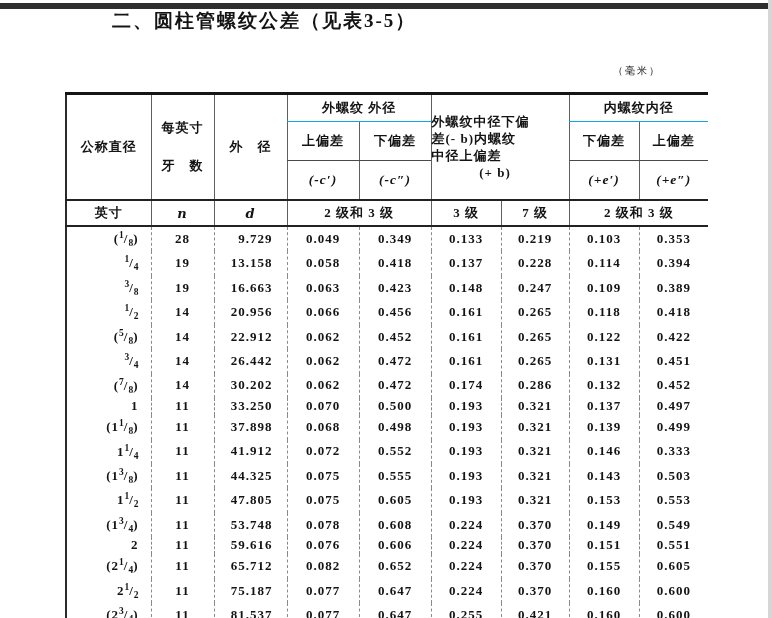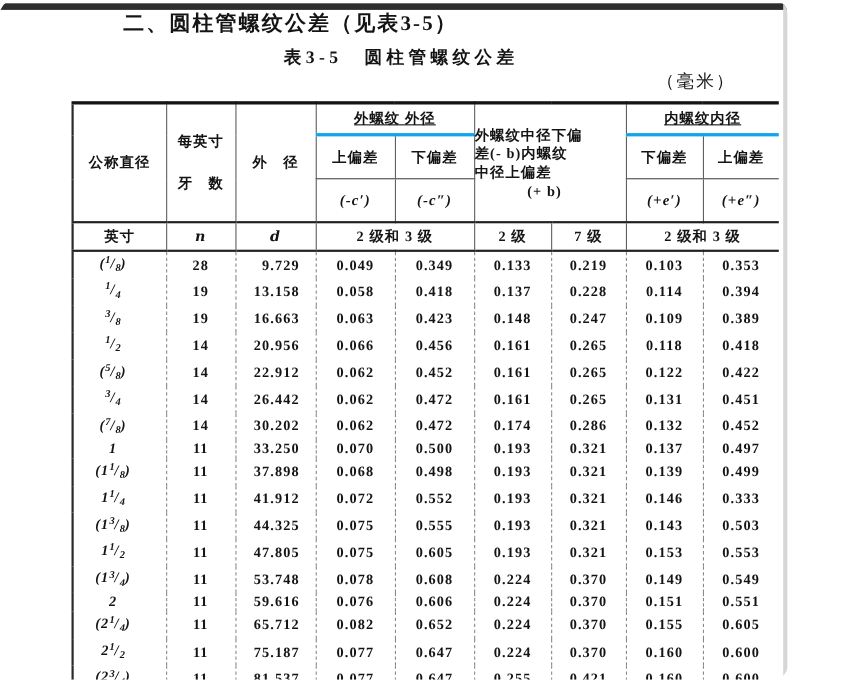--- a/index.html
+++ b/index.html
@@ -1,39 +1,39 @@
 <!DOCTYPE html>
 <html><head>
 <meta charset="utf-8">
 <style>
   html,body { margin:0; padding:0; background:#ffffff; }
   .page {
-    position:relative; width:716px; height:618px; background:#ffffff;
-    font-family:"Liberation Serif","DejaVu Serif",serif; color:#141414; overflow:hidden;border-radius:13px;
+    position:relative; width:772px; height:618px; background:#ffffff;
+    font-family:"Liberation Serif","DejaVu Serif",serif; color:#141414; overflow:hidden;
   }
   .topbar { position:absolute; left:0; top:3px; width:772px; height:6px; background:#2e2e2e; }
   .right-edge { position:absolute; right:0; top:0; width:4px; height:618px; background:#d6d6d6; }
 
   .heading { position:absolute; left:112px; top:8px; font-size:19px; font-weight:bold; letter-spacing:2px; }
   .caption { position:absolute; left:258px; top:42px; font-size:16px; font-weight:bold; letter-spacing:4px; }
-  .unit    { position:absolute; left:597px; top:64px; font-size:16px; letter-spacing:2px; }
+  .unit    { position:absolute; left:613px; top:64px; font-size:10px; letter-spacing:2px; }
 
   table.tol {
     position:absolute; left:65px; top:92px; width:643px;
     border-collapse:collapse; table-layout:fixed;
     border-top:3px solid #151515; border-left:2px solid #2a2a2a; border-bottom:4px solid #0c0c0c;
   }
   .tol th { border-left:1px solid #5f5f5f; font-weight:bold; padding:0; }
   .tol td { border-left:1px dashed #8a8a8a; padding:0; }
 
   .tol th { font-size:13px; letter-spacing:1px; }
   .h1c { height:26px; }           
   .h2c { height:38px; }           
   .h3c { height:38px; }           
-  .grp-top { border-bottom:3px solid #0ea5e9;text-decoration:underline; }
+  .grp-top { border-bottom:1px solid #0ea5e9; }
   .dev-cell { border-bottom:1px solid #4a4a4a;text-align:center; }
 
   .subhead th {
     height:24px; border-top:2px solid #222222; border-bottom:2px solid #222222;
     font-size:13px;
   }
   .it { font-style:italic; font-family:"DejaVu Serif","Liberation Serif",serif; }
 
   .tpi-cell div { line-height:16px; }
   .tpi-cell div:first-child { margin-bottom:22px; }
@@ -41,21 +41,21 @@
   .pitch-cell { text-align:left; padding-left:7px; font-size:13px; }
   .pitch-cell div { line-height:17px; letter-spacing:1px; }
   .pitch-cell div:last-child { text-align:center; padding-right:10px; }
 
   .tok { font-style:italic; font-size:13.5px; letter-spacing:1px; }
 
   .tol tbody td {
     height:16.95px; line-height:16.95px; font-size:13px; font-weight:600;
     letter-spacing:1px; text-align:center; white-space:nowrap;
   }
-  .tol tbody td.c-inch { text-align:center; padding-right:12px;font-style:italic; }
+  .tol tbody td.c-inch { text-align:right; padding-right:12px; }
   .tol tbody td.c-d    { text-align:right; padding-right:14px;margin-top:17px; }
   .fn { font-size:9.5px; vertical-align:4.5px; letter-spacing:0; }
   .fd { font-size:9.5px; vertical-align:-3px; letter-spacing:0; }
 
   .watermark {
     position:absolute; right:4px; bottom:4px; text-align:right; z-index:5;
     font-family:"Liberation Sans","DejaVu Sans",sans-serif; pointer-events:none;
   }
   .wm-name {
     font-size:31px; font-weight:bold; letter-spacing:5px; line-height:32px;
@@ -67,21 +67,20 @@
   }
 </style>
 </head>
 <body>
 
 <div class="page">
   <div class="topbar"></div>
   <div class="right-edge"></div>
 
   <div class="heading">二、圆柱管螺纹公差（见表3-5）</div>
-  <div class="caption">表3-5　圆柱管螺纹公差</div>
   <div class="unit">（毫米）</div>
 
   <table class="tol">
     <colgroup>
       <col style="width:85px">
         <col style="width:63px">
         <col style="width:73px">
       <col style="width:72px">
         <col style="width:72px">
         <col style="width:70px">
@@ -116,21 +115,21 @@
         <th class="h3c"><span class="tok">(-c′)</span></th>
         <th class="h3c"><span class="tok">(-c″)</span></th>
         <th class="h3c"><span class="tok">(+e′)</span></th>
         <th class="h3c"><span class="tok">(+e″)</span></th>
       </tr>
       <tr class="subhead">
         <th>英寸</th>
         <th class="it">n</th>
         <th class="it">d</th>
         <th colspan="2">2 级和 3 级</th>
-        <th>2 级</th>
+        <th>3 级</th>
         <th>7 级</th>
         <th colspan="2">2 级和 3 级</th>
       </tr>
     </thead>
     <tbody>
         <tr>
           <td class="c-inch">(<span class="fn">1</span>/<span class="fd">8</span>)</td>
           <td>28</td>
           <td class="c-d">9.729</td>
           <td>0.049</td>

